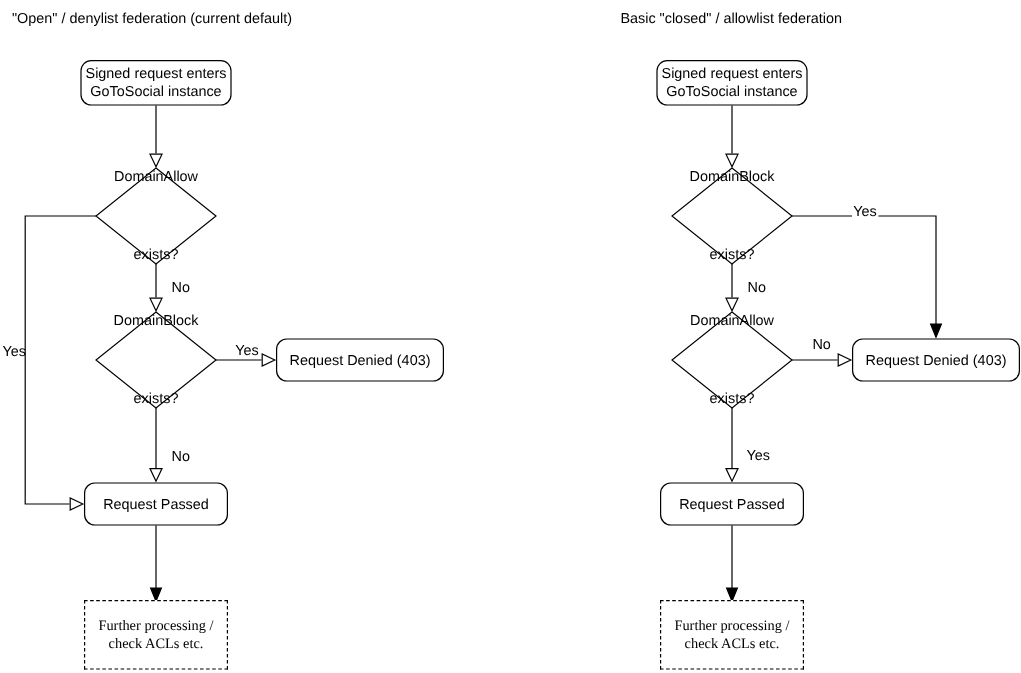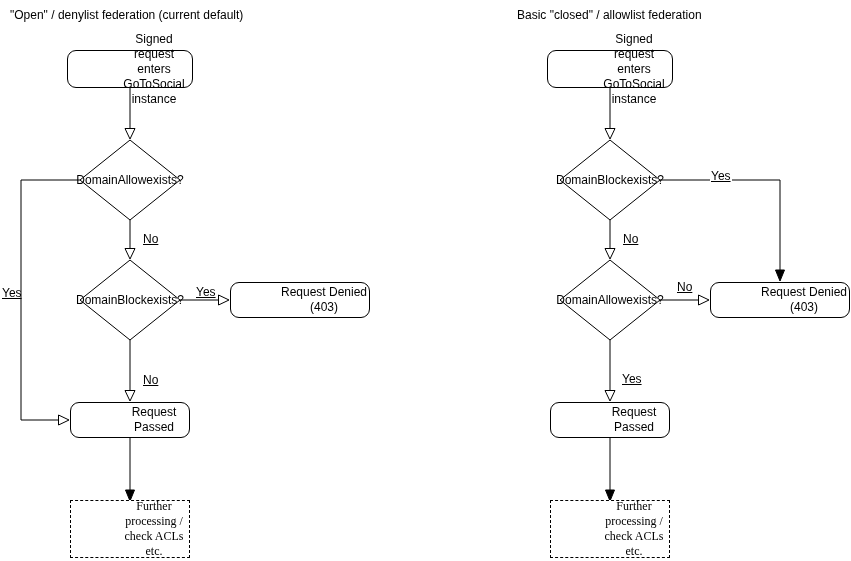--- a/index.html
+++ b/index.html
@@ -50,48 +50,46 @@
   .node {
     position: absolute;
     box-sizing: border-box;
     display: flex;
     flex-direction: column;
     align-items: center;
     justify-content: center;
     text-align: center;
     line-height: 15px;
     background: #ffffff;
-    padding-left: 48px;
   }
   .node.box {
     border: 1px solid #000000;
     border-radius: 9px;
   }
   .node.dashed {
     border: 1px dashed #000000;
     border-radius: 0;
     font-family: Liberation Serif, serif;
   }
   .diamond-label {
     position: absolute;
     display: flex;
-    flex-direction: row;
+    flex-direction: column;
     align-items: center;
-    justify-content: center;
+    justify-content: space-between;
     text-align: center;
     line-height: 15px;
     pointer-events: none;
   }
   .edge-label {
     position: absolute;
     background: #ffffff;
     padding: 0 1px;
     line-height: 13px;
     white-space: nowrap;
-    text-decoration: underline;
   }
   .edge-label.transparent {
     background: transparent;
   }
 </style>
 </head>
 <body>
 
 <div class="canvas">
 

